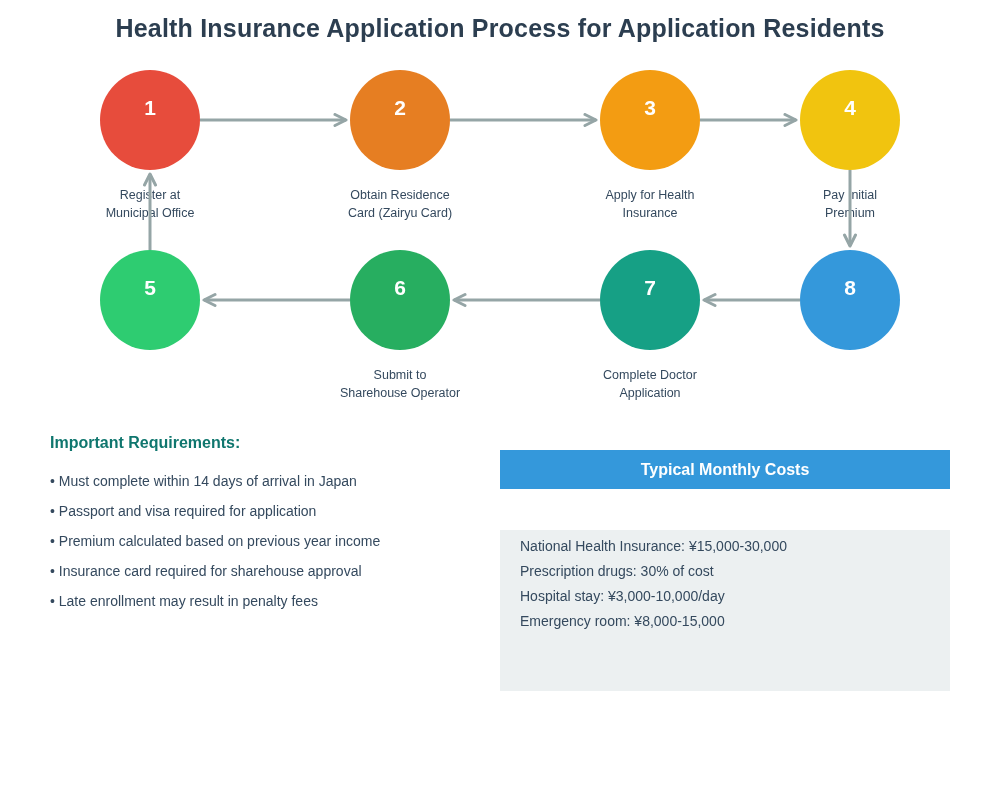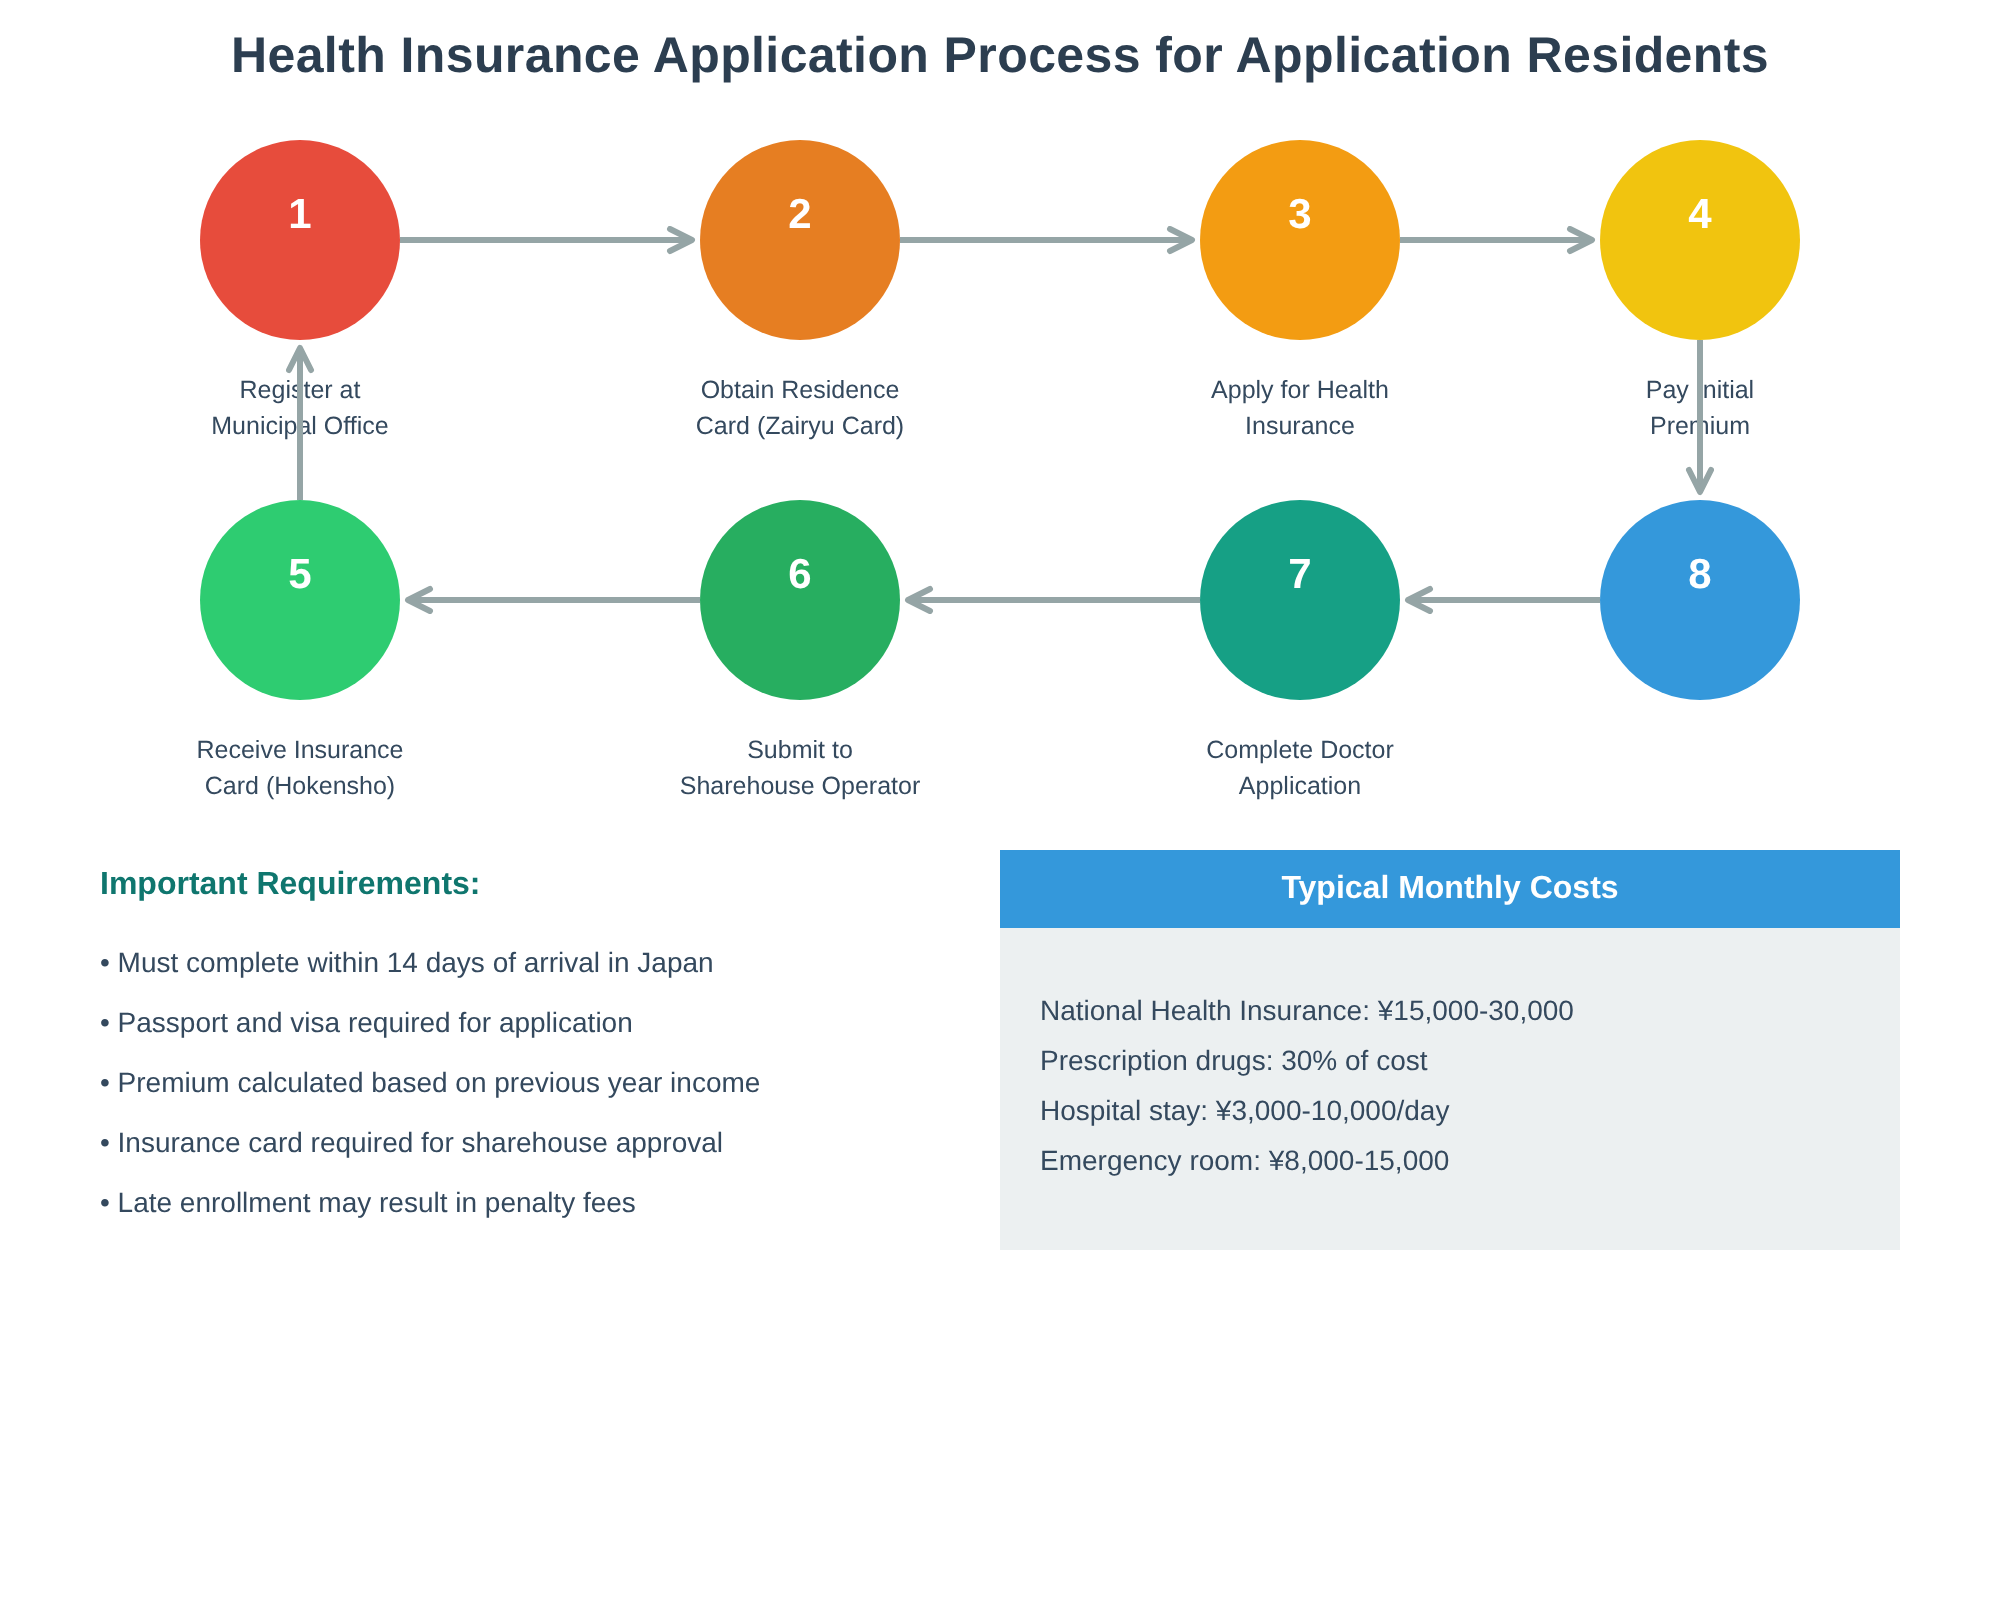--- a/index.html
+++ b/index.html
@@ -24,27 +24,27 @@
     position:absolute;left:-60px;top:116px;width:220px;text-align:center;
     white-space:pre-line;font-size:12.5px;line-height:18px;color:#34495E;
   }
   .arrows{position:absolute;left:0;top:0;width:1000px;height:440px;pointer-events:none;z-index:5;}
   
   .req{position:absolute;left:50px;top:434px;width:430px;}
   .req-heading{font-size:16px;font-weight:bold;color:#0f766e;margin:0 0 14px 0;}
   .req-list{list-style:none;margin:0;padding:0;}
   .req-list li{font-size:14px;line-height:30px;color:#34495E;}
   
-  .costs{position:absolute;left:500px;top:425px;width:450px;height:244px;}
+  .costs{position:absolute;left:500px;top:450px;width:450px;height:244px;}
   .costs-header{
     height:39px;background:#3498DB;color:#ffffff;font-size:16px;font-weight:bold;
     display:flex;align-items:center;justify-content:center;
   }
   .costs-body{
-    height:161px;background:#ECF0F1;box-sizing:border-box;padding:29px 20px 0 20px;
+    height:161px;background:#ECF0F1;box-sizing:border-box;padding:4px 20px 0 20px;margin-top:41px;
   }
   .costs-list{list-style:none;margin:0;padding:0;}
   .costs-list li{font-size:14px;line-height:25px;color:#34495E;}
 </style>
 </head>
 <body>
 
 <div class="canvas">
 
   <div class="title">Health Insurance Application Process for Application Residents</div>
@@ -75,22 +75,20 @@
       <span class="num">4</span>
     </div>
     <div class="step-label">Pay Initial
 Premium</div>
   </div>
 
   <div class="node" style="left:100px;top:250px">
     <div class="circle" style="background: rgb(46, 204, 113);">
       <span class="num">5</span>
     </div>
-    <div class="step-label">Receive Insurance
-Card (Hokensho)</div>
   </div>
   <div class="node" style="left:350px;top:250px">
     <div class="circle" style="background: rgb(39, 174, 96);">
       <span class="num">6</span>
     </div>
     <div class="step-label">Submit to
 Sharehouse Operator</div>
   </div>
   <div class="node" style="left:600px;top:250px">
     <div class="circle" style="background: rgb(22, 160, 133);">

